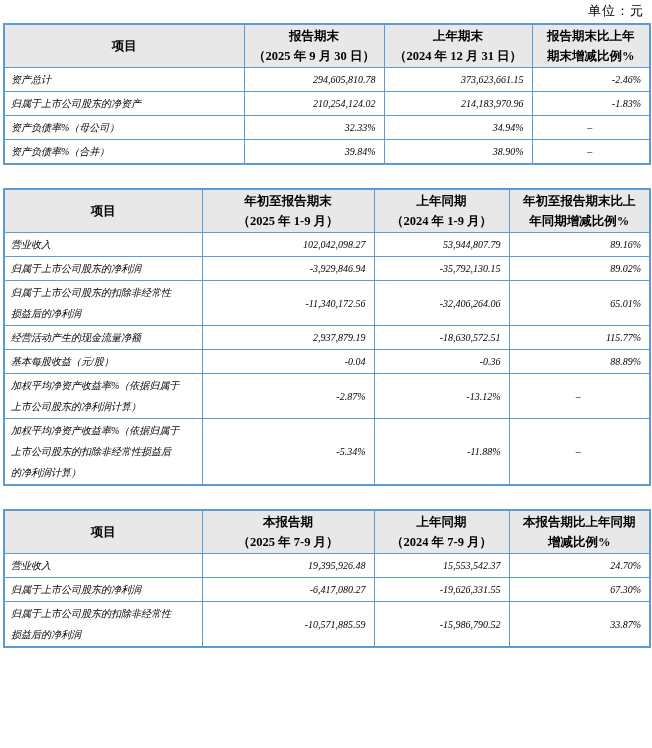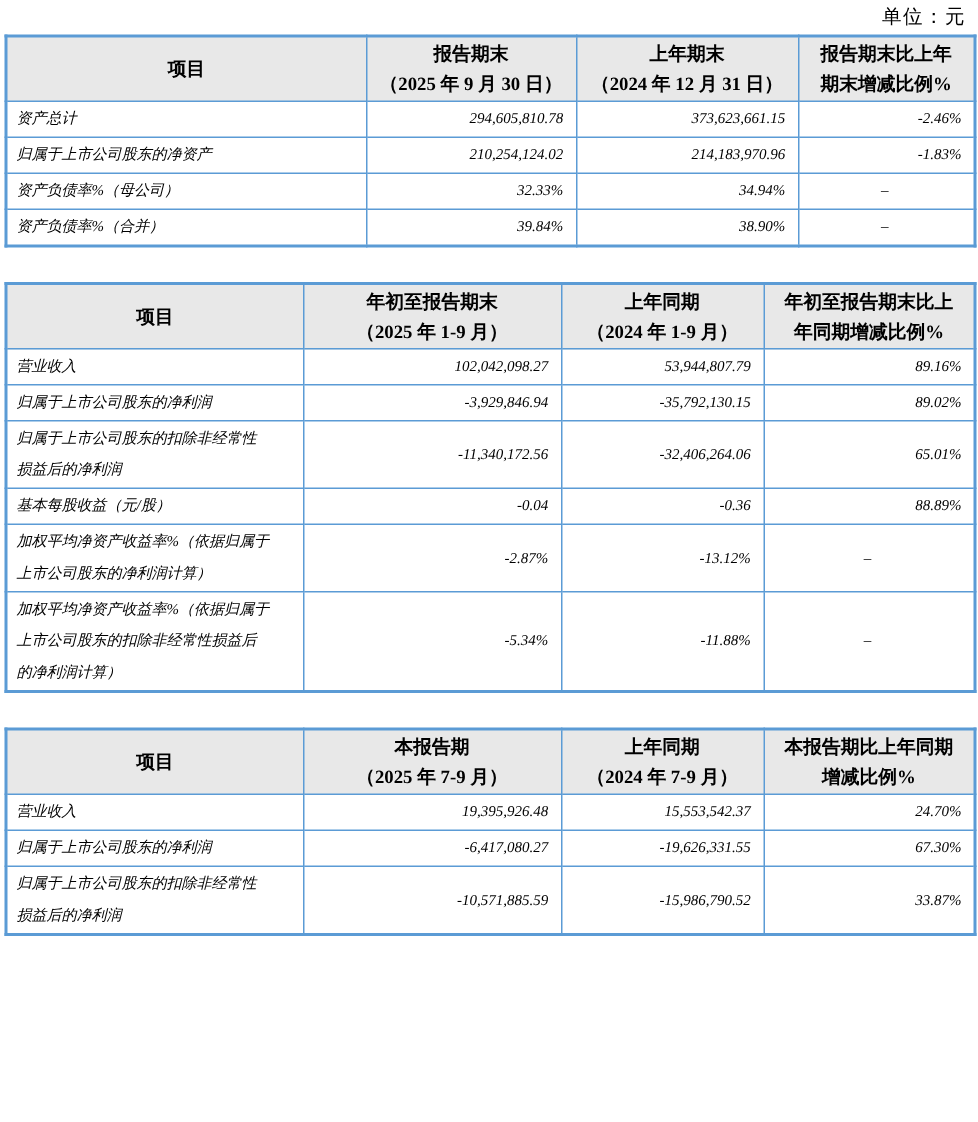--- a/index.html
+++ b/index.html
@@ -163,20 +163,26 @@
         <td class="c-chg">89.02%</td>
       </tr>
       <tr>
         <td class="c-label">归属于上市公司股东的扣除非经常性
 损益后的净利润</td>
         <td class="c-num">-11,340,172.56</td>
         <td class="c-num">-32,406,264.06</td>
         <td class="c-chg">65.01%</td>
       </tr>
       <tr>
+        <td class="c-label">经营活动产生的现金流量净额</td>
+        <td class="c-num">2,937,879.19</td>
+        <td class="c-num">-18,630,572.51</td>
+        <td class="c-chg">115.77%</td>
+      </tr>
+      <tr>
         <td class="c-label">基本每股收益（元/股）</td>
         <td class="c-num">-0.04</td>
         <td class="c-num">-0.36</td>
         <td class="c-chg">88.89%</td>
       </tr>
       <tr>
         <td class="c-label">加权平均净资产收益率%（依据归属于
 上市公司股东的净利润计算）</td>
         <td class="c-num">-2.87%</td>
         <td class="c-num">-13.12%</td>

